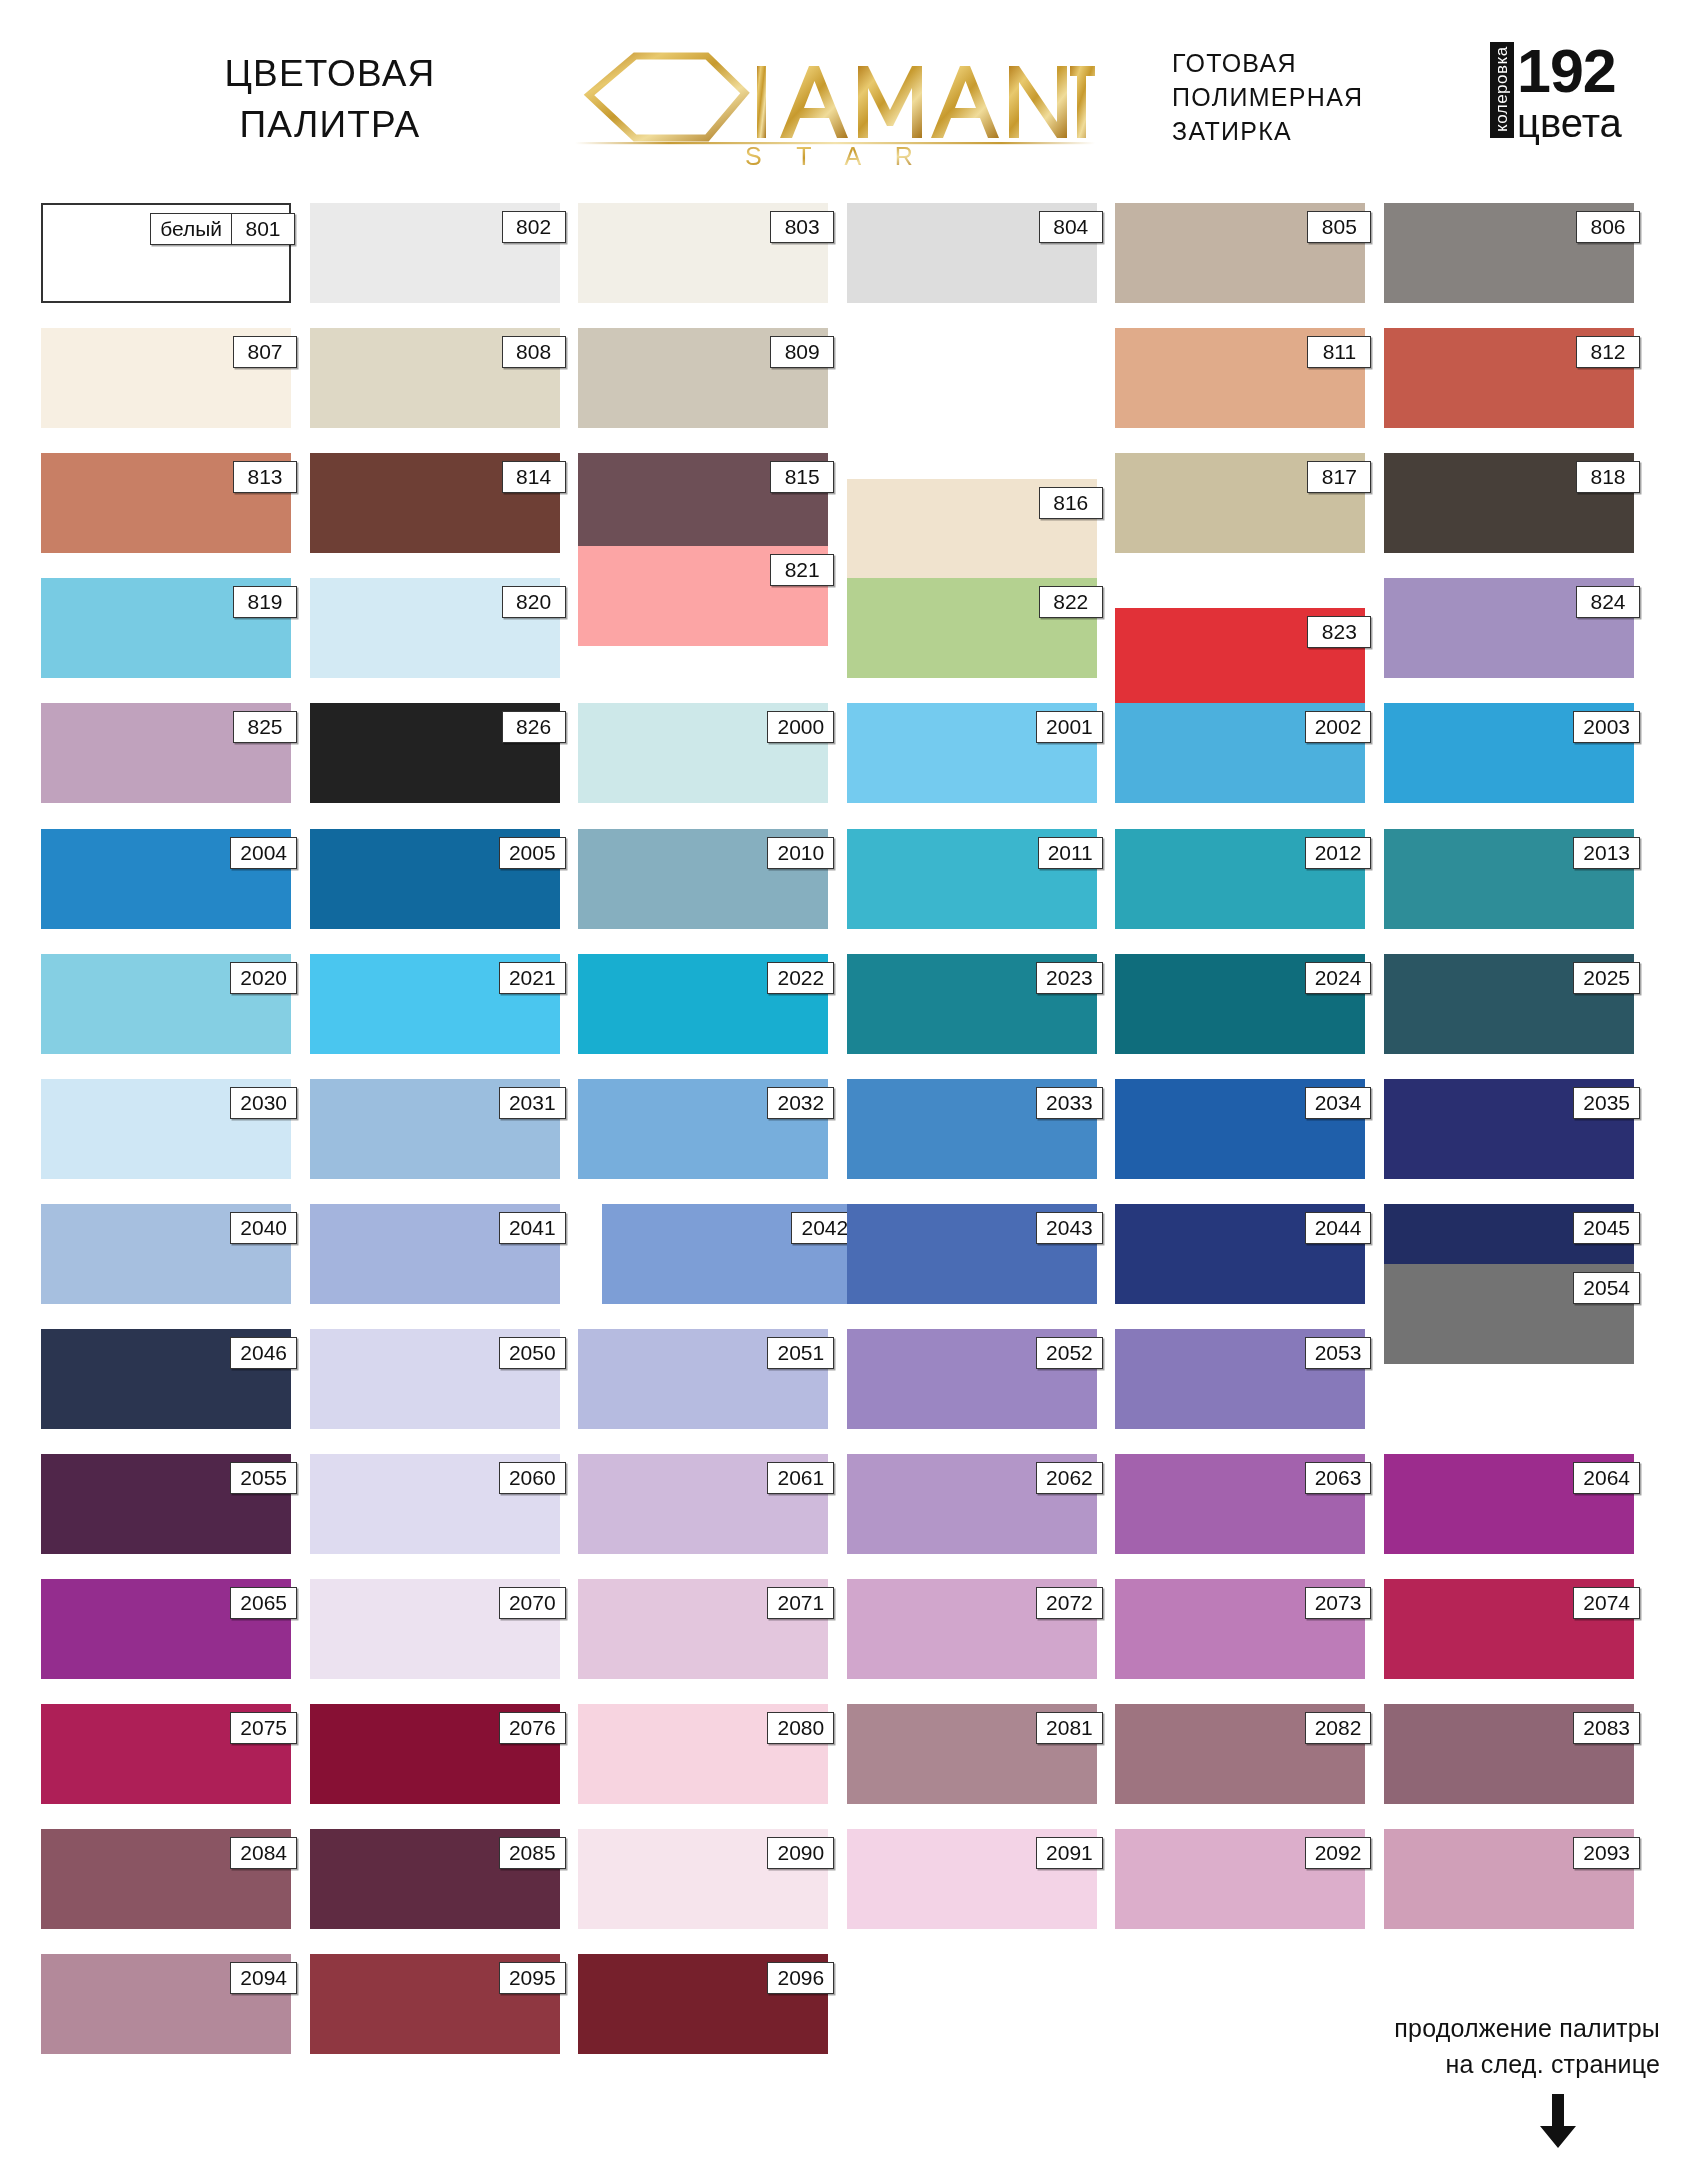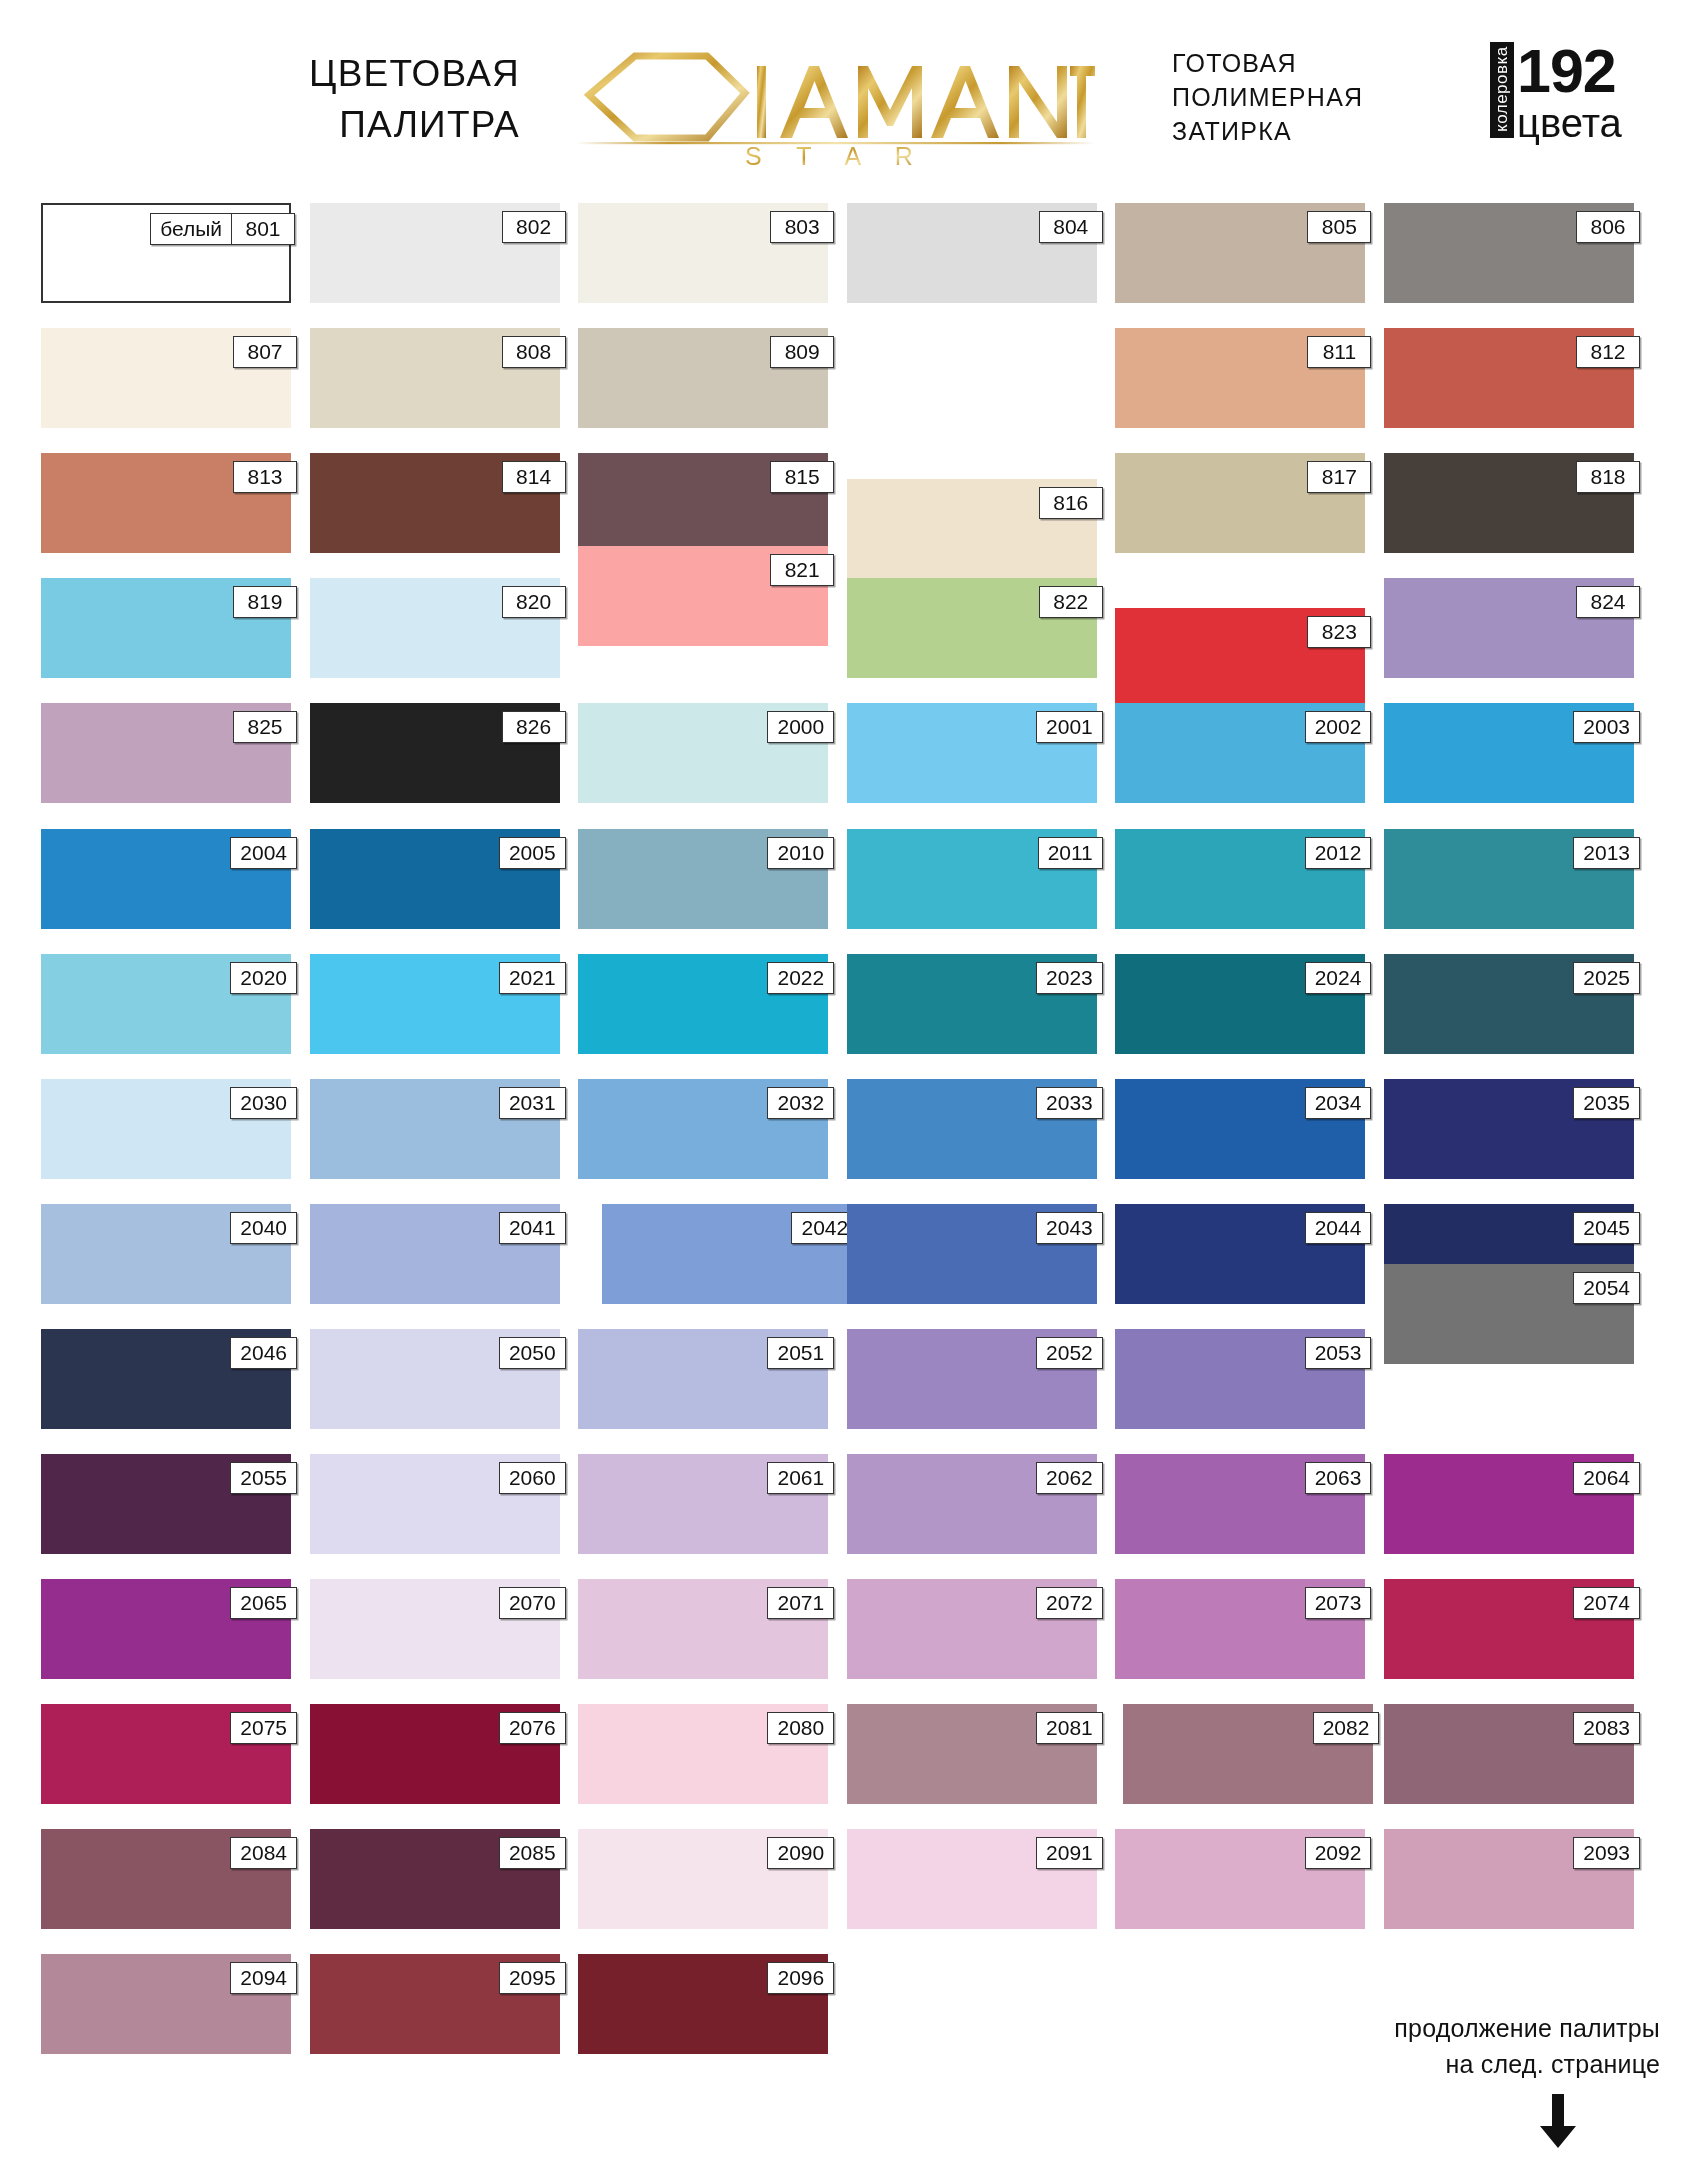--- a/index.html
+++ b/index.html
@@ -22,21 +22,21 @@
     left: 0;
     top: 0;
     width: 1700px;
     height: 190px;
   }
   .hdr-title {
     position: absolute;
     left: 140px;
     top: 48px;
     width: 380px;
-    text-align: right;
+    text-align: center;
     font-size: 37px;
     line-height: 51px;
     letter-spacing: 1.2px;
     font-weight: 400;
     color: #111;
     white-space: pre-line;
   }
   .logo-wrap {
     position: absolute;
     left: 575px;
@@ -605,21 +605,21 @@
     <div class="swatch" style="left: 578.2px; top: 1704.2px; background: rgb(247, 212, 224);">
       <div class="tagbox">
         <div class="tag-code">2080</div>
       </div>
     </div>
     <div class="swatch" style="left: 846.8px; top: 1704.2px; background: rgb(171, 135, 145);">
       <div class="tagbox">
         <div class="tag-code">2081</div>
       </div>
     </div>
-    <div class="swatch" style="left: 1115.4px; top: 1704.2px; background: rgb(158, 116, 128); margin-left: 8px;">
+    <div class="swatch" style="left: 1115.4px; top: 1704.2px; background: rgb(158, 116, 128);">
       <div class="tagbox">
         <div class="tag-code">2082</div>
       </div>
     </div>
     <div class="swatch" style="left: 1384px; top: 1704.2px; background: rgb(143, 102, 117);">
       <div class="tagbox">
         <div class="tag-code">2083</div>
       </div>
     </div>
     <div class="swatch" style="left: 41px; top: 1829.3px; background: rgb(138, 85, 99);">

